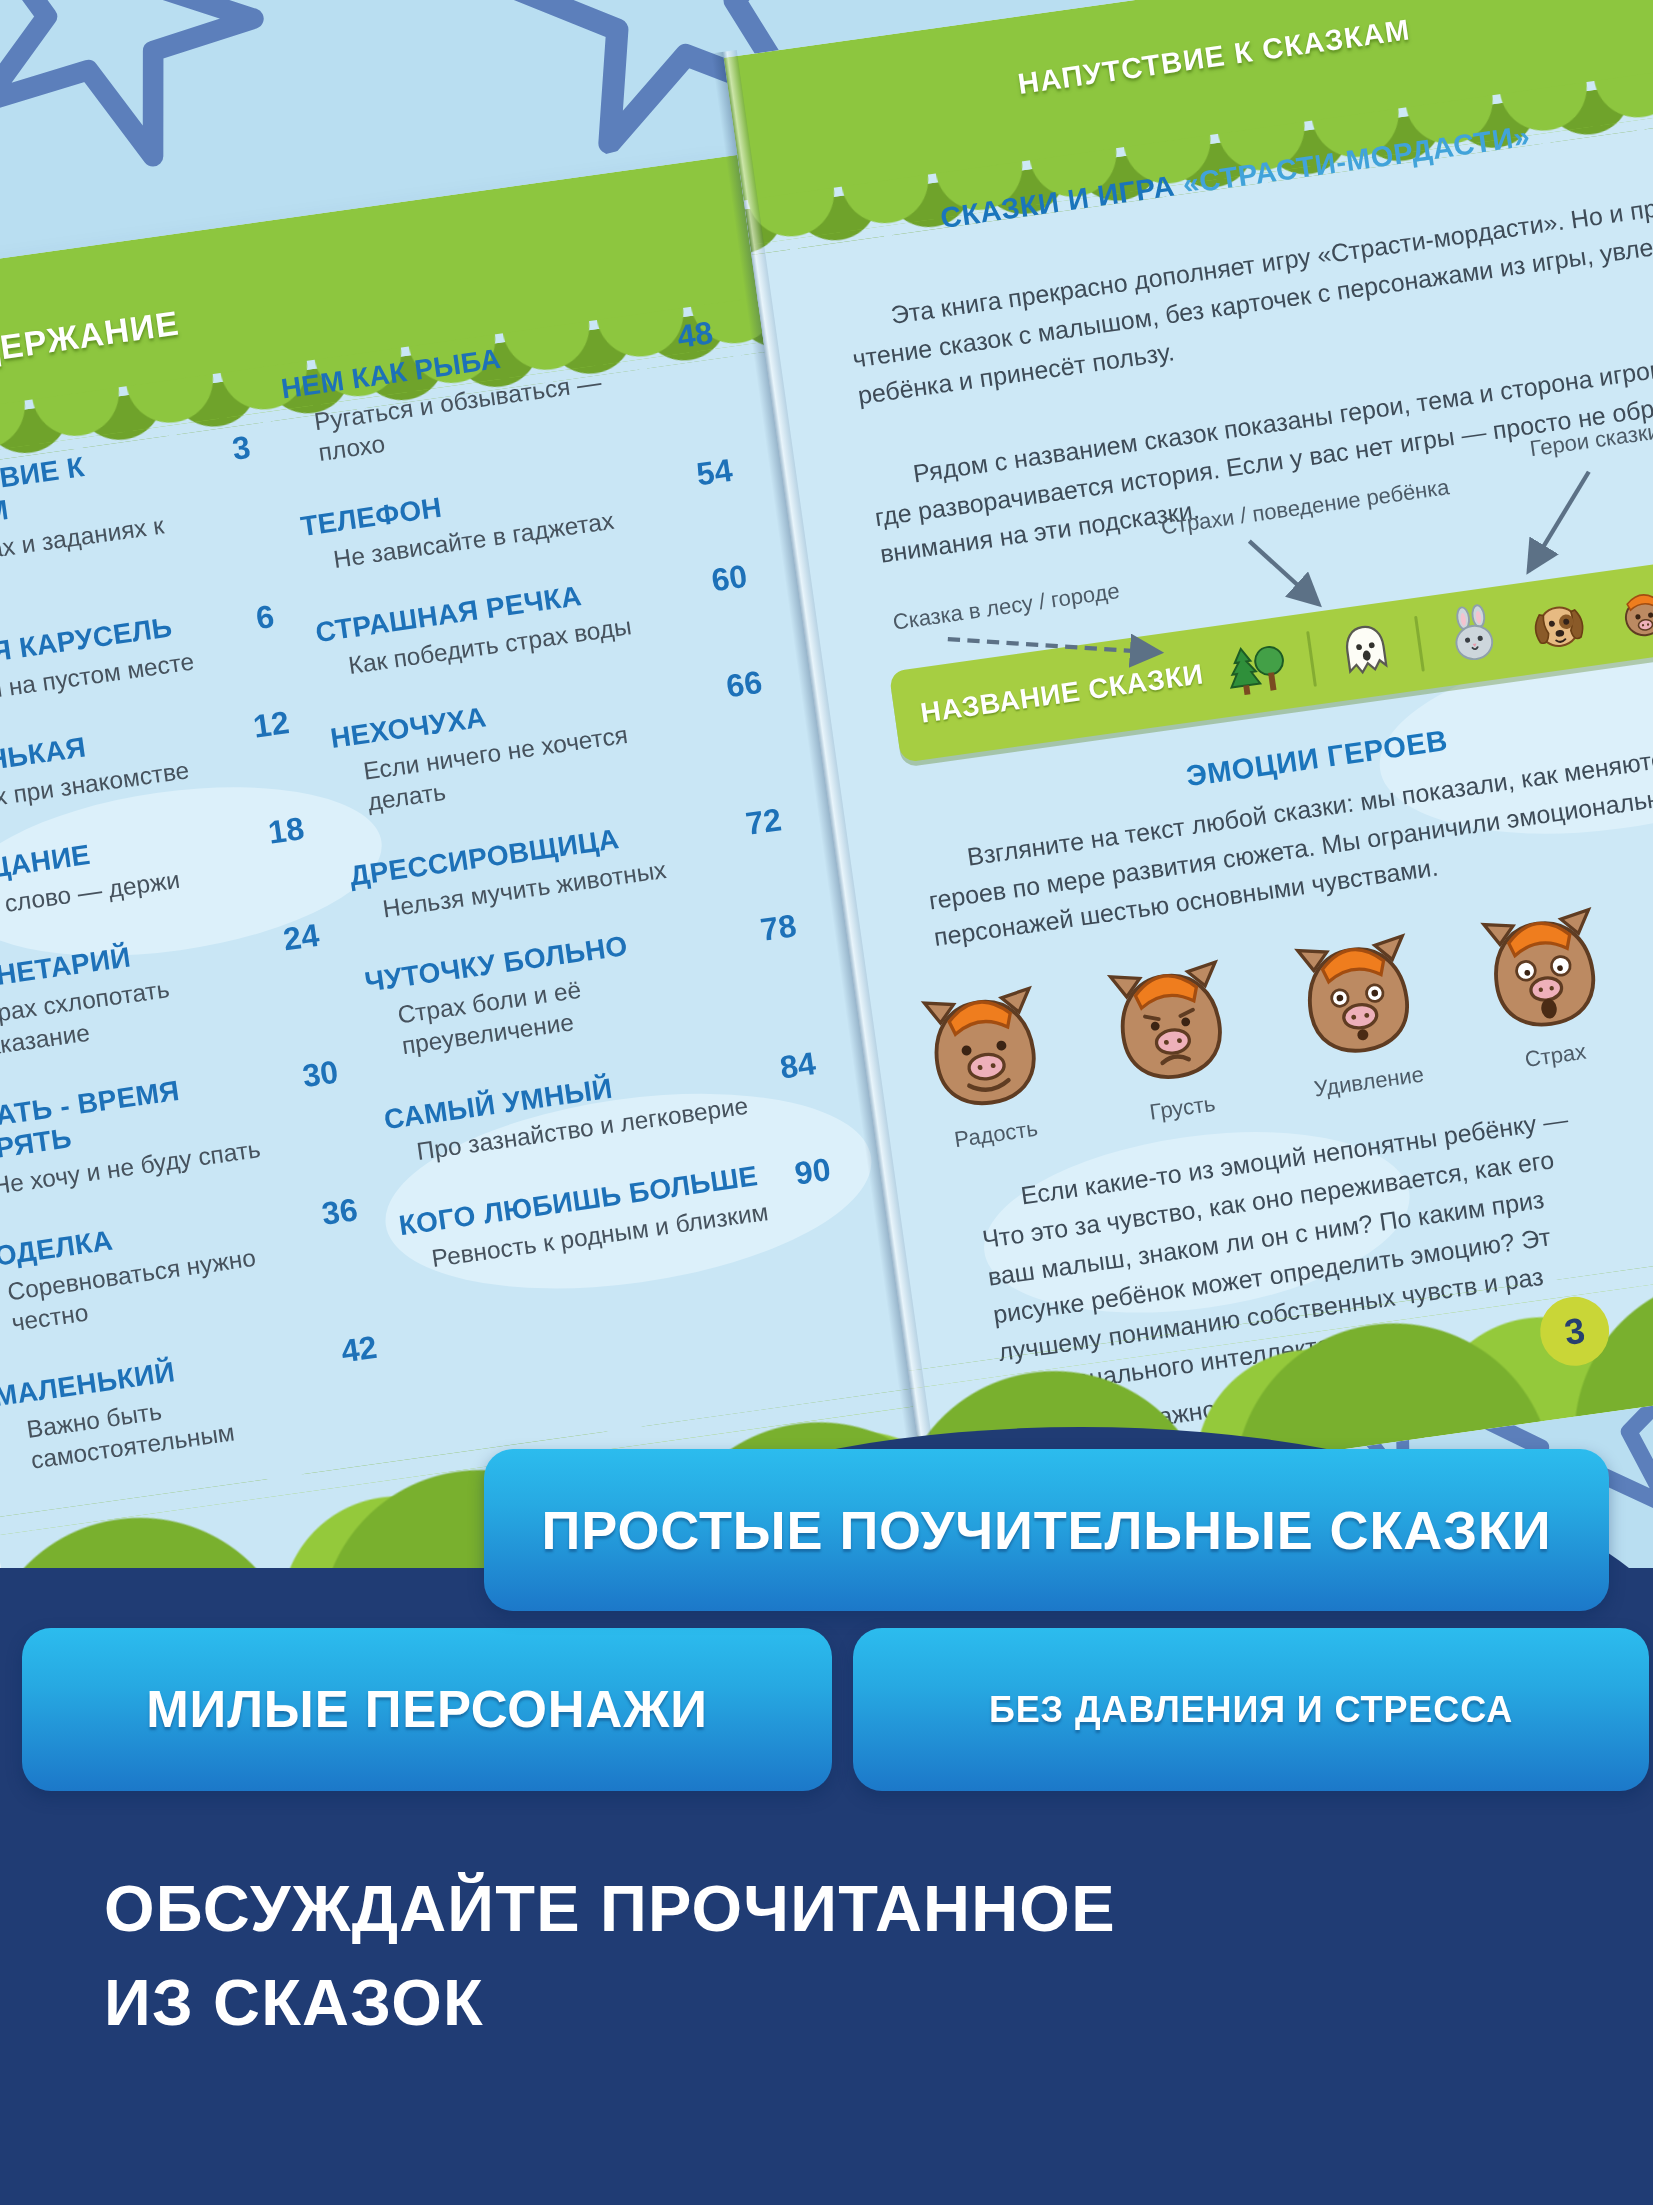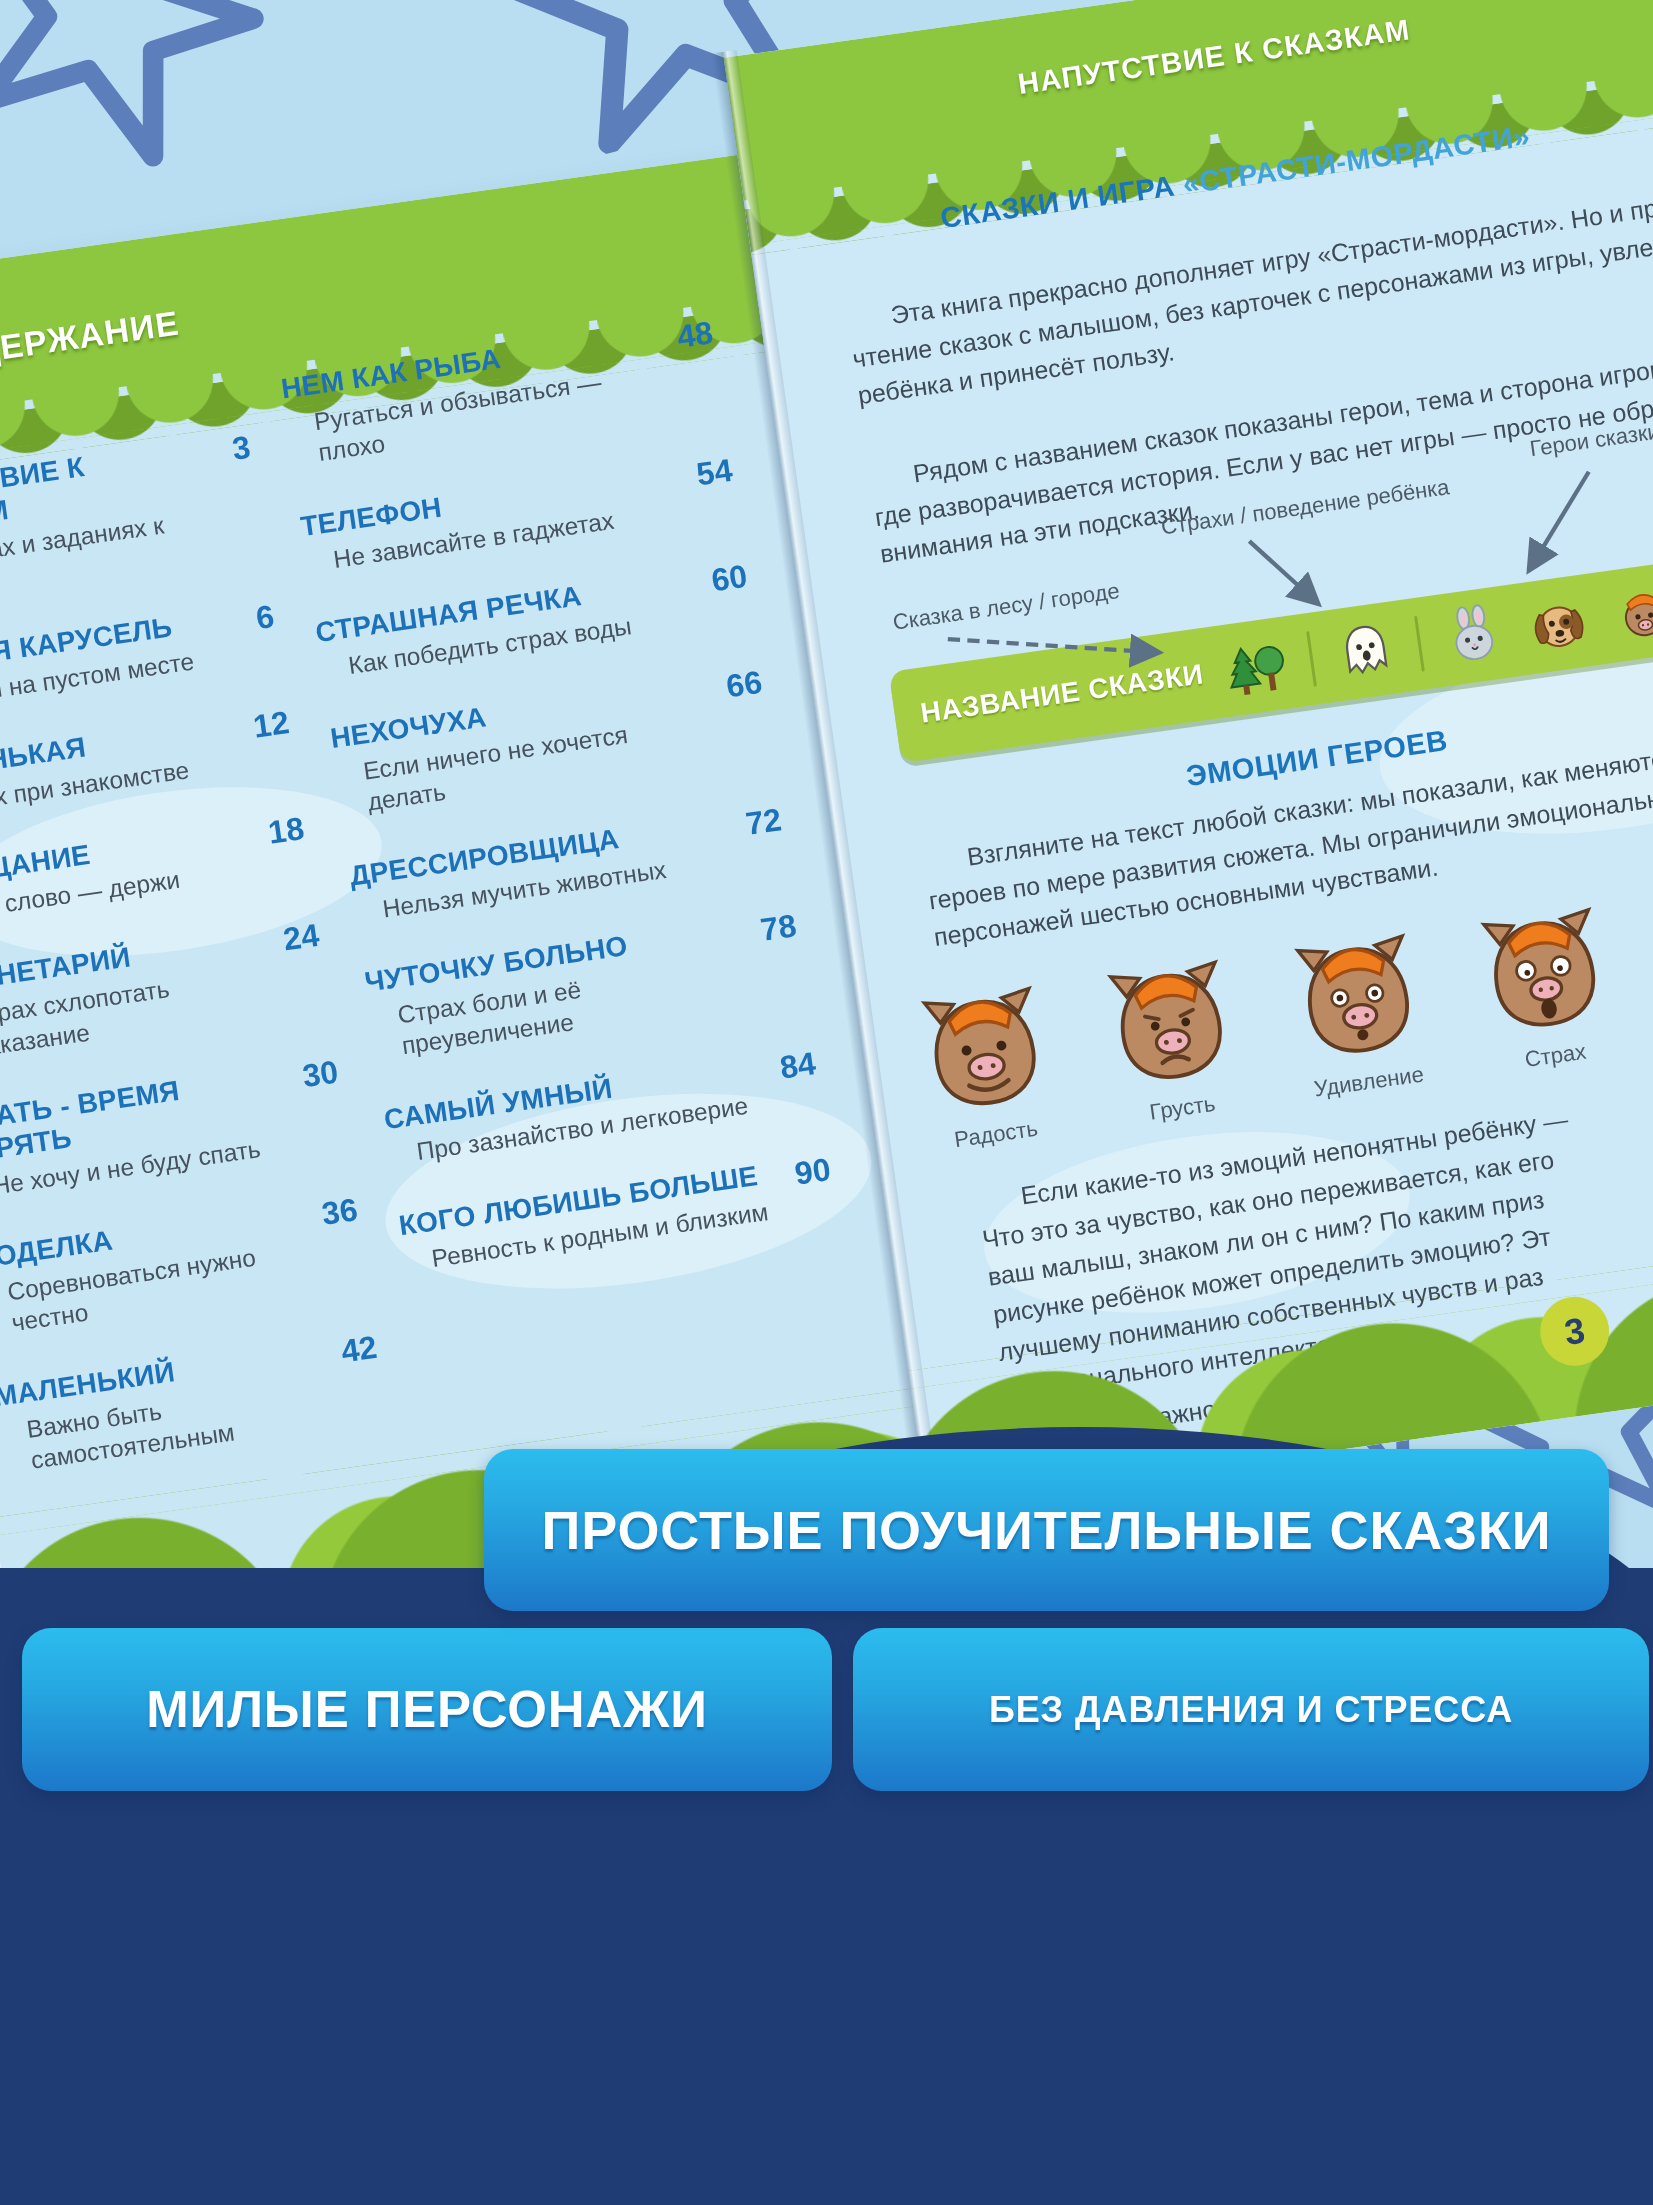--- a/index.html
+++ b/index.html
@@ -409,16 +409,18 @@
     <span>МИЛЫЕ ПЕРСОНАЖИ</span>
   </div>
   <div class="pill b1">
     <span>ПРОСТЫЕ ПОУЧИТЕЛЬНЫЕ СКАЗКИ</span>
   </div>
   <div class="pill b3">
     <span>БЕЗ ДАВЛЕНИЯ И СТРЕССА</span>
   </div>
 
   <div class="footer-text">
+    <div>ОБСУЖДАЙТЕ ПРОЧИТАННОЕ</div>
+    <div>ИЗ СКАЗОК</div>
   </div>
 
 </div>
 
 
 </body></html>

